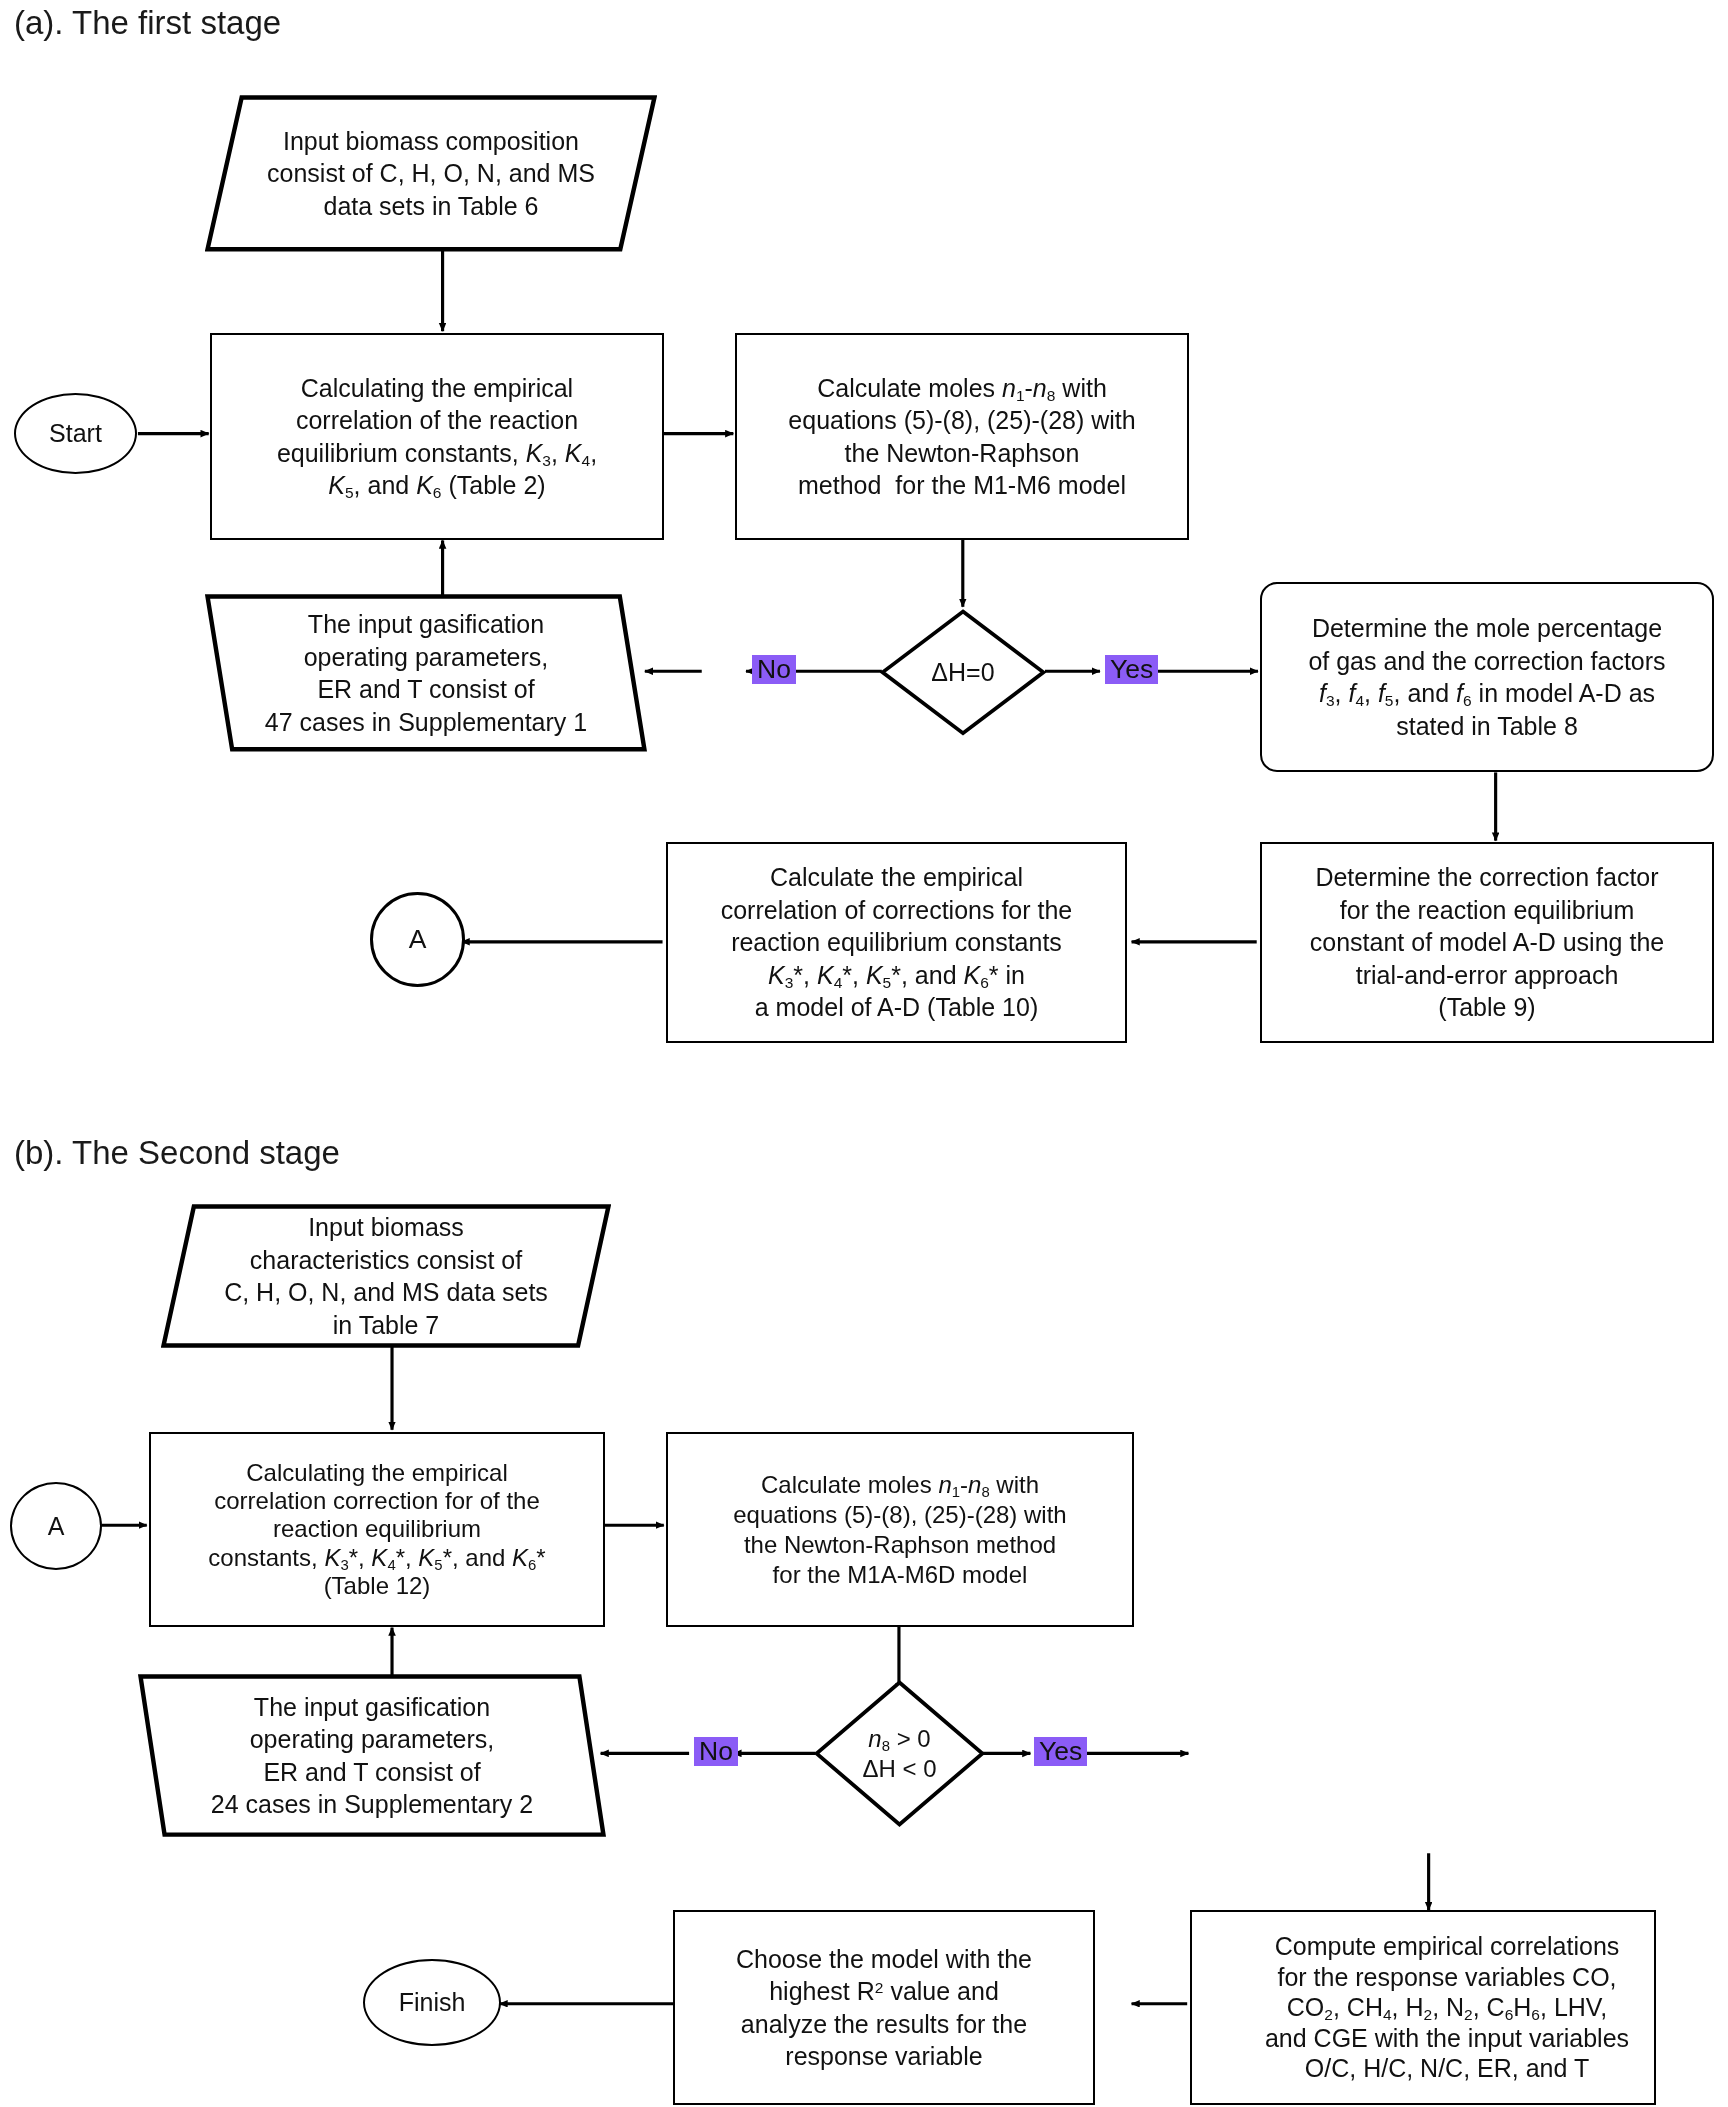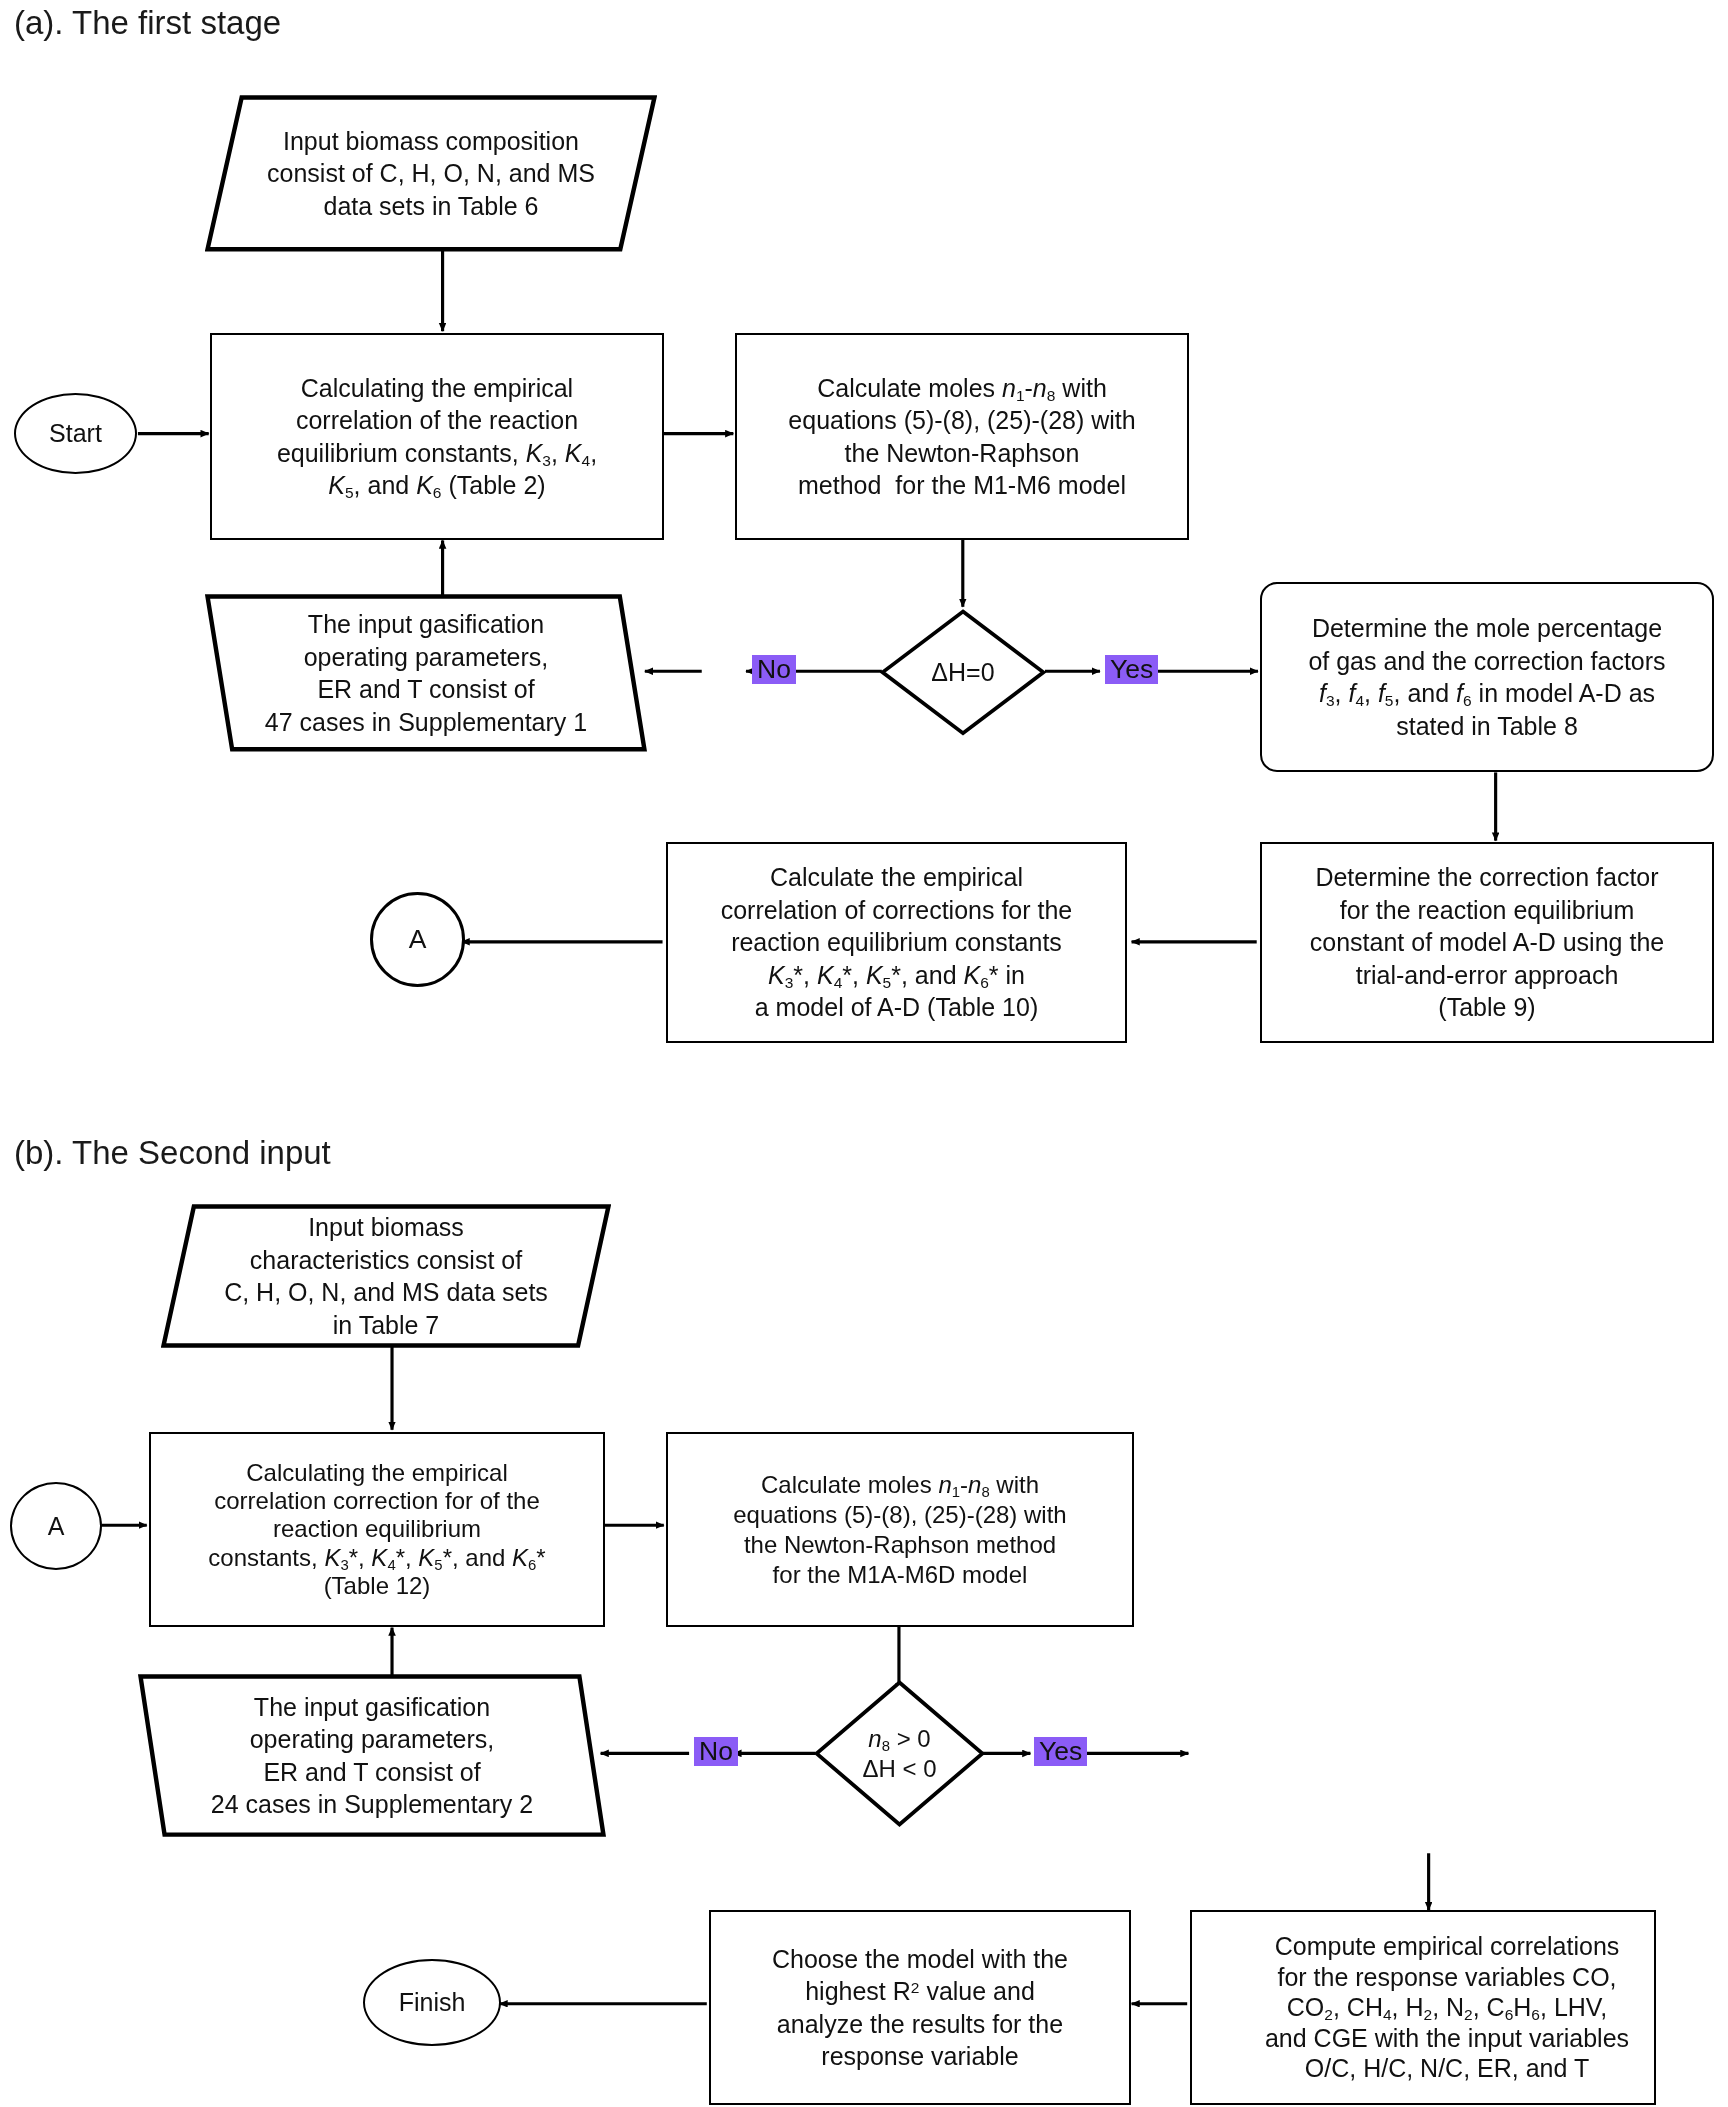--- a/index.html
+++ b/index.html
@@ -215,21 +215,21 @@
   </div>
 
   <div class="node proc" style="left:666px; top:842px; width:461px; height:201px;">
     <span class="txt">Calculate the empirical<br>correlation of corrections for the<br>reaction equilibrium constants<br><i>K</i><sub>3</sub>*, <i>K</i><sub>4</sub>*, <i>K</i><sub>5</sub>*, and <i>K</i><sub>6</sub>* in<br>a model of A-D (Table 10)</span>
   </div>
 
   <div class="node conn" style="left:370px; top:892px; width:95px; height:95px;">
     <span class="txt">A</span>
   </div>
 
-  <div class="stage-caption" style="left:14px; top:1135px;">(b). The Second input</div>
+  <div class="stage-caption" style="left:14px; top:1135px;">(b). The Second stage</div>
 
   <div class="node io" style="left:161px; top:1204px; width:450px; height:144px;">
     <svg class="skewframe" viewBox="0 0 712 228" preserveAspectRatio="none">
       <polygon points="52,4 708,4 660,224 4,224" fill="#ffffff" stroke="#000000" stroke-width="7"></polygon>
     </svg>
     <span class="txt">Input biomass
 characteristics consist of
 C, H, O, N, and MS data sets
 in Table 7</span>
   </div>
@@ -264,21 +264,21 @@
 operating parameters,
 ER and T consist of
 24 cases in Supplementary 2</span>
   </div>
 
 
   <div class="node proc" style="left:1190px; top:1910px; width:466px; height:195px;padding-left:48px;">
     <span class="txt" style="font-size:25px;line-height:1.22;">Compute empirical correlations<br>for the response variables CO,<br>CO<sub>2</sub>, CH<sub>4</sub>, H<sub>2</sub>, N<sub>2</sub>, C<sub>6</sub>H<sub>6</sub>, LHV,<br>and CGE with the input variables<br>O/C, H/C, N/C, ER, and T</span>
   </div>
 
-  <div class="node proc" style="left:709px; top:1910px; width:422px; height:195px;">
+  <div class="node proc" style="left:673px; top:1910px; width:422px; height:195px;">
     <span class="txt">Choose the model with the<br>highest R<sup>2</sup> value and<br>analyze the results for the<br>response variable</span>
   </div>
 
   <div class="node term" style="left:363px; top:1959px; width:138px; height:87px;">
     <span class="txt">Finish</span>
   </div>
 
 </div>
 
 

